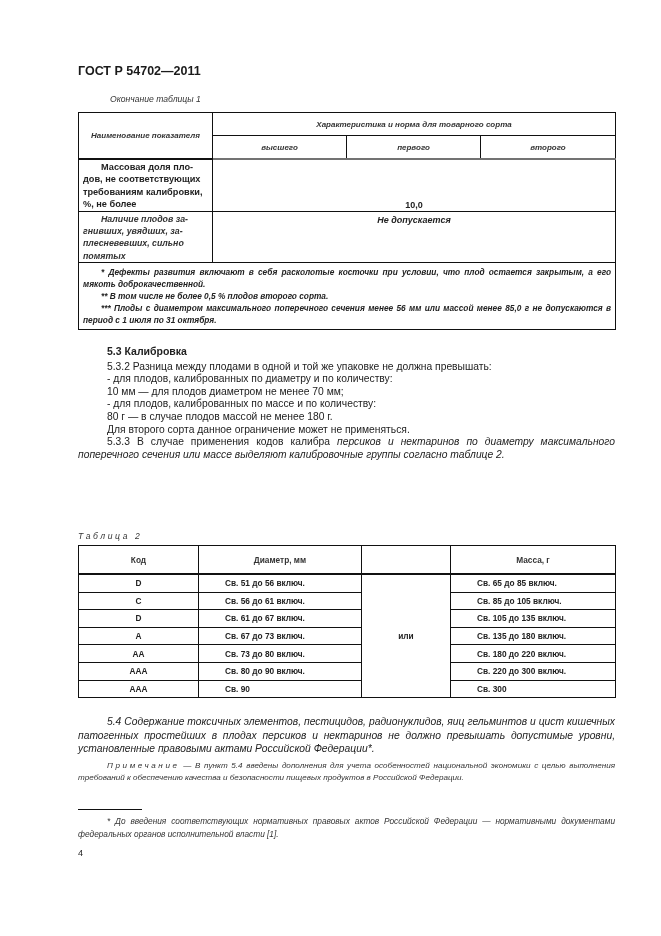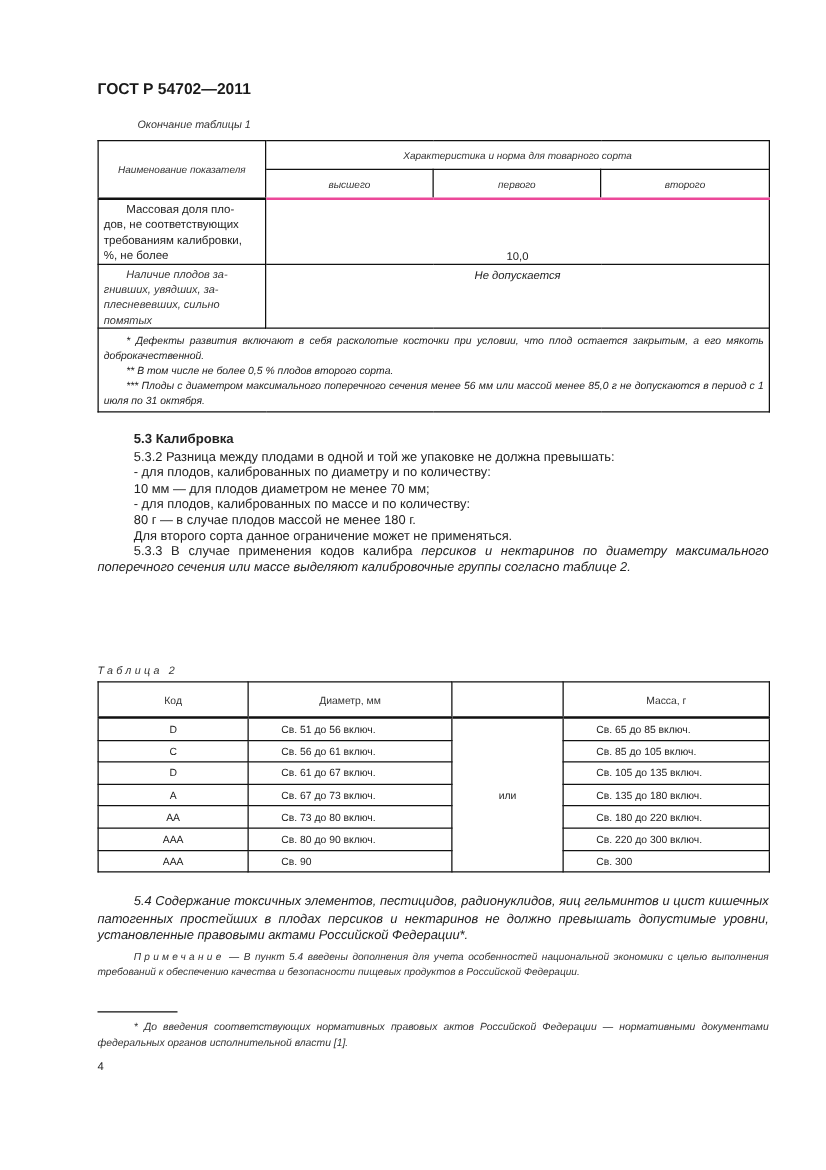--- a/index.html
+++ b/index.html
@@ -4,27 +4,27 @@
 <style>
   html, body { margin: 0; padding: 0; background: #ffffff; }
   body { width: 661px; height: 936px; position: relative; overflow: hidden;
          font-family: "Liberation Sans", sans-serif; color: #1a1a1a; }
   .abs { position: absolute; }
   .doc-title { left: 78px; top: 64px; font-size: 12.5px; font-weight: bold; }
   .cap { font-size: 8.6px; font-style: italic; color: #333; }
   .t1-cap { left: 78px; top: 94px; margin-left: 32px; }
 
   table { border-collapse: collapse; position: absolute; table-layout: fixed; }
-  td, th { border: 1px solid #111; padding: 0; font-weight: normal; }
+  td, th { border: 1px solid #111; padding: 0; font-weight: bold; }
 
   
   #t1 { left: 78px; top: 112px; width: 537px; font-size: 8px; }
   #t1 .hdr { font-style: italic; color: #333; text-align: center; height: 22px; }
   #t1 .hdr-name { font-style: italic; color: #333; text-align: center; }
-  #t1 tr.thick-bottom td, #t1 tr.thick-bottom th { border-bottom: 2px solid #ec4899; }
+  #t1 tr.thick-bottom td, #t1 tr.thick-bottom th { border-bottom: 2px solid #737373; }
   #t1 .rowname { font-size: 9.2px; line-height: 12.4px; padding: 1px 4px 0 4px; text-align: justify; vertical-align: top; color: #222; }
   #t1 .rowname.it { font-style: italic; color: #333; font-size: 8.8px; }
   #t1 .val { text-align: center; font-size: 9px; color: #222; }
   #t1 .val.bottom { vertical-align: bottom; padding-bottom: 1px; }
   #t1 .val.top { vertical-align: top; padding-top: 3px; font-style: italic; }
   #t1 .notes { font-size: 8.3px; font-style: italic; line-height: 12px; padding: 3px 4px 3px 4px; color: #222; text-align: justify; }
   .ind { text-indent: 18px; }
 
   
   .body-text { left: 78px; width: 537px; font-size: 10.3px; line-height: 12.6px; color: #222; }

